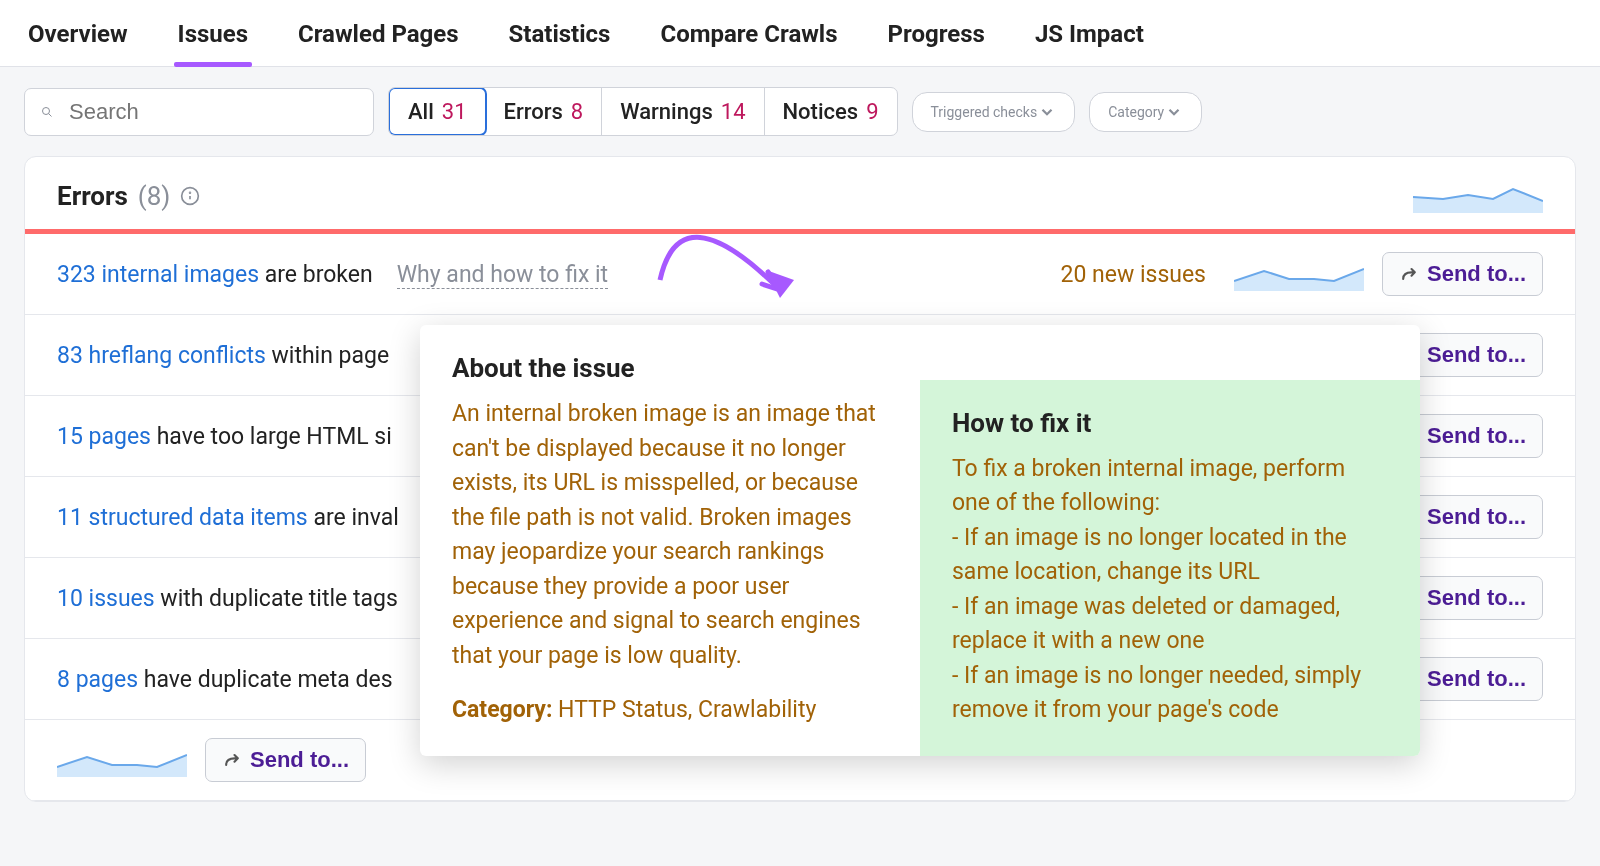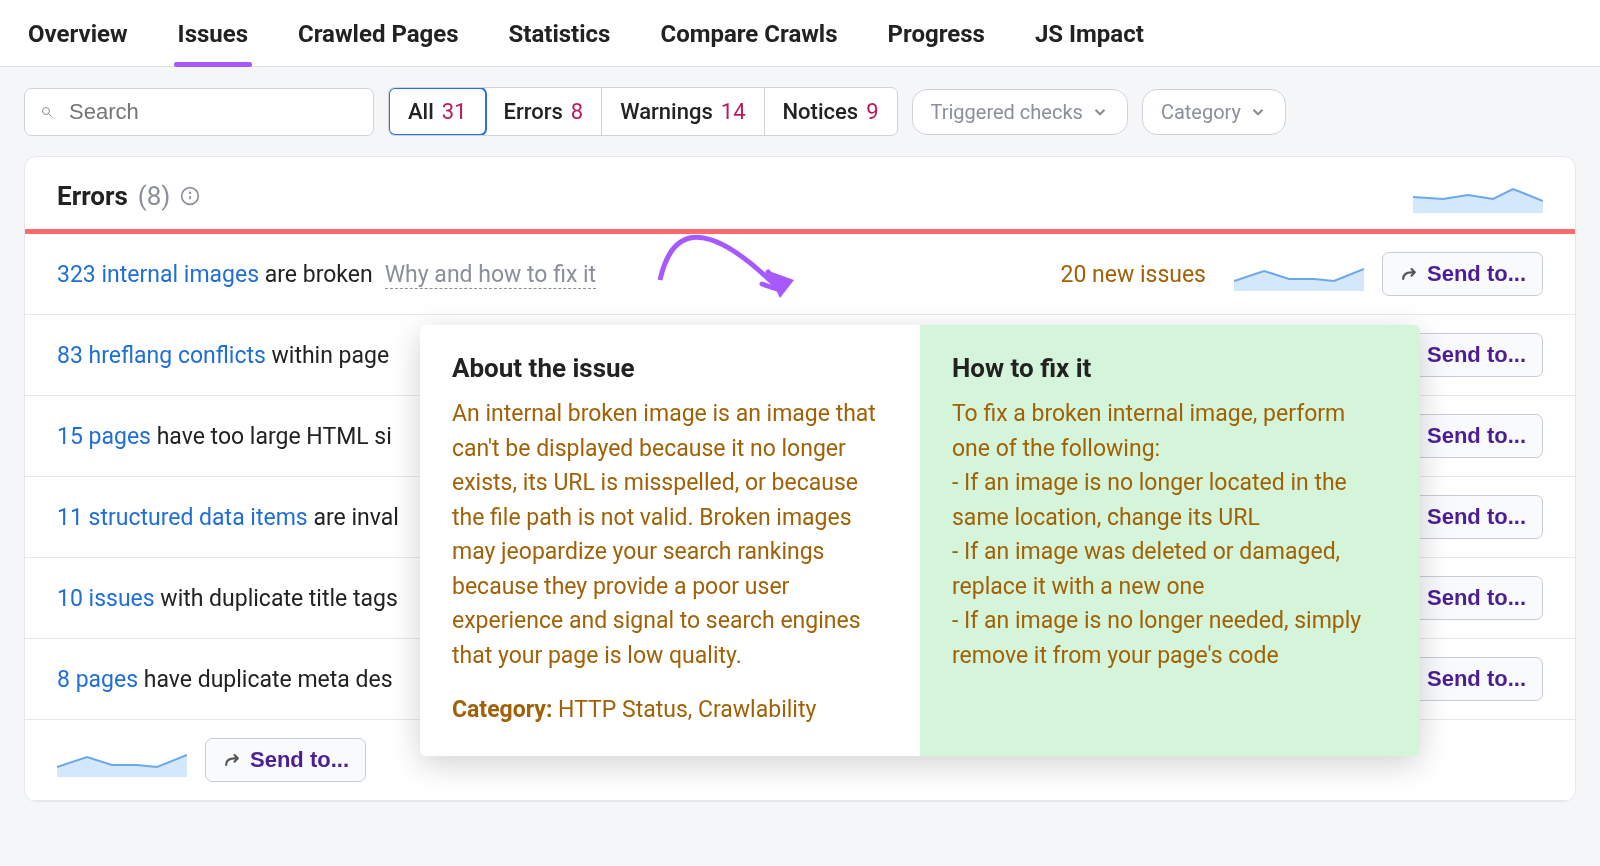--- a/index.html
+++ b/index.html
@@ -13,43 +13,43 @@
   .search-box { display: flex; align-items: center; gap: 16px; border: 1px solid #d0d3da; border-radius: 7px; background: #fff; padding: 10px 16px; width: 350px; }
   .search-box input { border: none; outline: none; font-size: 22px; color: #8a8f99; flex: 1; background: transparent; }
   .search-box svg { width: 22px; height: 22px; }
   
   .filter-group { display: flex; border: 1px solid #d0d3da; border-radius: 7px; background: #fff; overflow: hidden; }
   .filter-btn { display: flex; align-items: center; gap: 8px; padding: 10px 18px; font-size: 22px; font-weight: 500; color: #222; cursor: pointer; border-right: 1px solid #d0d3da; }
   .filter-btn:last-child { border-right: none; }
   .filter-btn.active { border: 2px solid #2a6fdb; border-radius: 7px; margin: -1px; justify-content: flex-end; }
   .filter-btn .count { color: #be185d; font-weight: 400; }
   
-  .dropdown { display: flex; align-items: center; gap: 8px; border: 1px solid #d0d3da; border-radius: 15px; background: #fff; padding: 10px 18px; font-size: 20px; color: #8a8f99; cursor: pointer; }
+  .dropdown { display: flex; align-items: center; gap: 1px; border: 1px solid #d0d3da; border-radius: 15px; background: #fff; padding: 10px 18px; font-size: 14px; color: #8a8f99; cursor: pointer; }
   .dropdown svg { width: 18px; height: 18px; }
   
   .panel { margin: 0 24px; background: #fff; border-radius: 12px; border: 1px solid #e5e7ec; overflow: hidden; }
   .panel-header { display: flex; align-items: center; justify-content: space-between; padding: 22px 32px 16px 32px; }
   .panel-header-left { display: flex; align-items: center; gap: 10px; }
   .panel-header h2 { font-size: 26px; font-weight: 700; }
   .panel-header .hcount { font-size: 26px; color: #8a8f99; font-weight: 400; }
   .info-icon { width: 20px; height: 20px; color: #8a8f99; }
   .sparkline-hdr { width: 130px; height: 34px; }
   .panel-divider { height: 5px; background: #ff6b6b; }
   
   .issue-row { display: flex; align-items: center; padding: 18px 32px; border-bottom: 1px solid #e5e7ec; font-size: 23px; gap: 18px; position: relative; }
   .issue-text { flex: 1; }
   .issue-text .link { color: #1f6fd6; cursor: pointer; }
   .issue-text .rest { color: #222; }
-  .why-link { color: #8a8f99; border-bottom: 1px dashed #8a8f99; cursor: pointer; margin-left: 12px; }
+  .why-link { color: #8a8f99; border-bottom: 1px dashed #8a8f99; cursor: pointer; margin-left: 24px; }
   .new-issues { color: #a16207; font-size: 23px; cursor: pointer; margin-right: 10px; }
   .sparkline-row { width: 130px; height: 34px; flex-shrink: 0; }
   .sendto-btn { display: flex; align-items: center; gap: 8px; border: 1px solid #c8ccd4; border-radius: 7px; padding: 8px 16px; font-size: 22px; font-weight: 600; color: #4c1d95; background: #f9fafb; cursor: pointer; flex-shrink: 0; }
   .sendto-btn svg { width: 20px; height: 20px; }
   
-  .popover { position: absolute; top: 325px; left: 420px; width: 1000px; background: #fff; border-radius: 6px; box-shadow: 0 8px 32px rgba(0,0,0,0.18); display: flex; z-index: 100; overflow: hidden; }
+  .popover { position: absolute; top: 325px; left: 420px; width: 1000px; background: #fff; border-radius: 6px; box-shadow: 0 8px 32px rgba(0,0,0,0.18); display: flex; z-index: 100; overflow: hidden; align-items: flex-end; }
   .popover-left { flex: 1; padding: 28px 32px; }
   .popover-right { flex: 1; padding: 28px 32px; background: #d4f5d9; }
   .popover h3 { font-size: 26px; font-weight: 700; margin-bottom: 14px; }
   .popover p { font-size: 23px; line-height: 1.5; color: #a16207; }
   .popover .cat-label { font-weight: 700; }
   
   .arrow-svg { position: absolute; top: 180px; left: 650px; z-index: 101; pointer-events: none; }
 </style>
 </head>
 <body>

